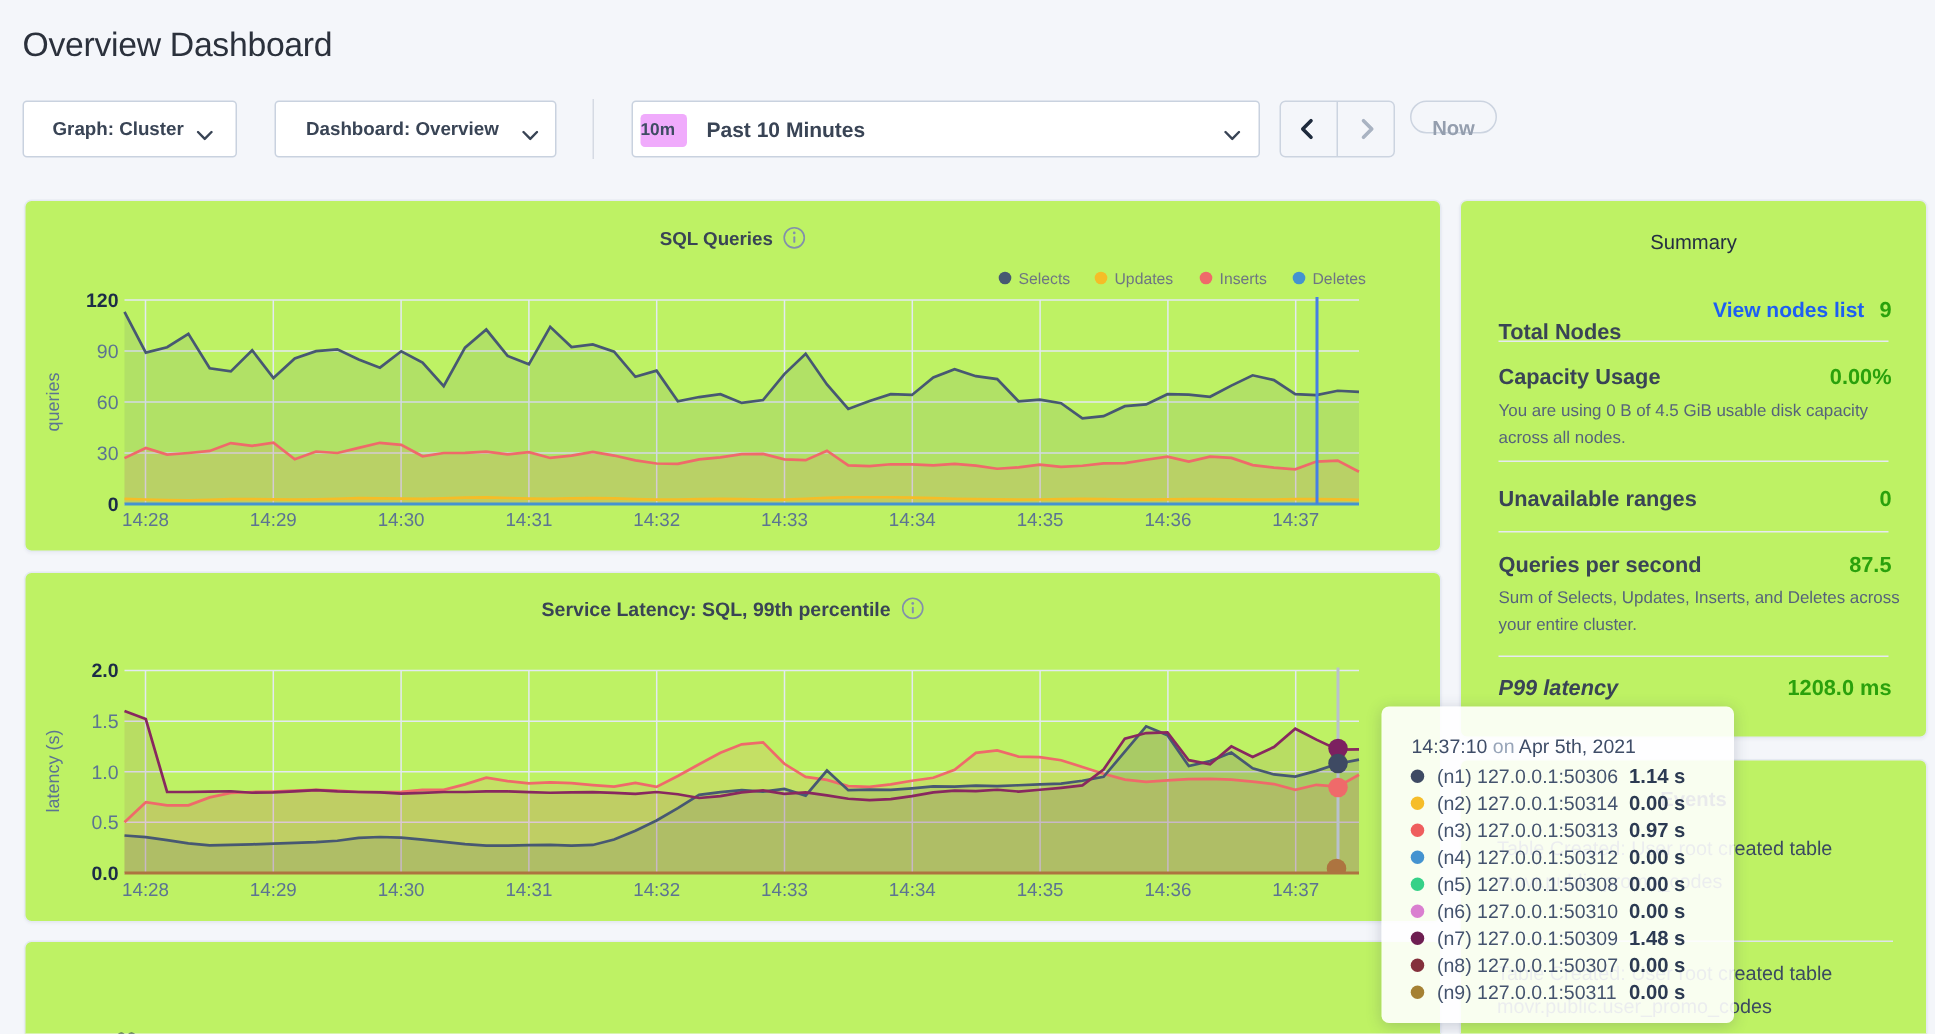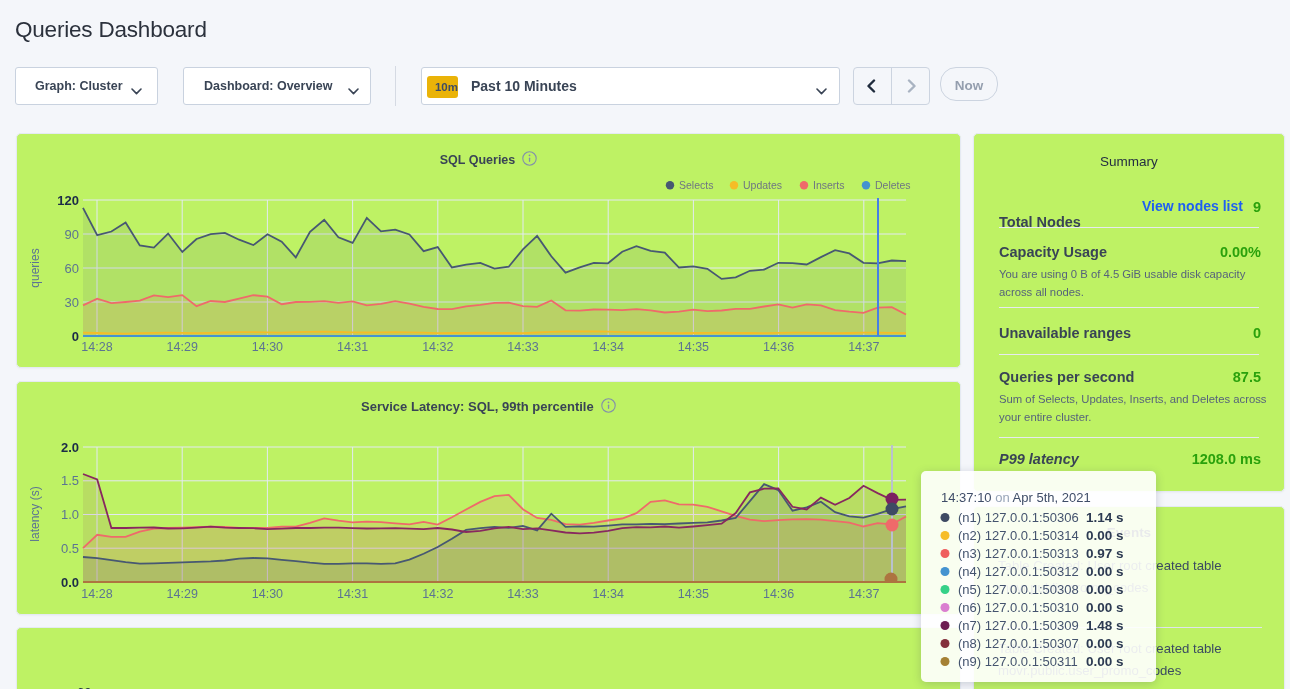--- a/index.html
+++ b/index.html
@@ -5,52 +5,52 @@
 .panel { position:absolute; background:#bef264; border:1px solid #e5eaf2; border-radius:5px; box-shadow:0 1px 2px rgba(50,60,90,0.04); }
 .ctitle { position:absolute; left:0; width:100%; text-align:center; font-size:12.5px; font-weight:bold; color:#394455; }
 .btn { position:absolute; background:#fff; border:1px solid #c9d2df; border-radius:3px; top:67px; height:38px; }
 .hr { position:absolute; left:999px; width:260px; height:1px; background:#e6eaf0; }
 .slab { position:absolute; left:999px; font-size:14.5px; font-weight:bold; color:#394455; }
 .sval { position:absolute; right:29px; font-size:14.5px; font-weight:bold; color:#2aa10c; text-align:right; }
 .sdesc { position:absolute; left:999px; width:268px; font-size:11.3px; color:#56637b; line-height:17.5px; }
 </style></head>
 <body>
 
-<div style="position:absolute;left:15px;top:17px;font-size:22.5px;color:#2b313c;letter-spacing:-0.2px;">Queries Dashboard</div>
+<div style="position:absolute;left:15px;top:17px;font-size:22.5px;color:#2b313c;letter-spacing:-0.2px;">Overview Dashboard</div>
 
 <div class="btn" style="left:15px;width:143px;"></div>
 <div style="position:absolute;left:35px;top:79px;font-size:12.5px;font-weight:bold;color:#394455;">Graph: Cluster</div>
 <div style="position:absolute;left:131px;top:82px;"><svg width="11" height="7" viewBox="0 0 11 7" style="vertical-align:1px">
       <polyline points="1,1 5.5,5.6 10,1" fill="none" stroke="#394455" stroke-width="1.6" stroke-linecap="round" stroke-linejoin="round"></polyline>
     </svg></div>
 
 <div class="btn" style="left:183px;width:188px;"></div>
 <div style="position:absolute;left:204px;top:79px;font-size:12.5px;font-weight:bold;color:#394455;">Dashboard: Overview</div>
 <div style="position:absolute;left:348px;top:82px;"><svg width="11" height="7" viewBox="0 0 11 7" style="vertical-align:1px">
       <polyline points="1,1 5.5,5.6 10,1" fill="none" stroke="#394455" stroke-width="1.6" stroke-linecap="round" stroke-linejoin="round"></polyline>
     </svg></div>
 
 <div style="position:absolute;left:395px;top:66px;width:1px;height:40px;background:#d5dae3;"></div>
 
 <div class="btn" style="left:421px;width:419px;"></div>
-<div style="position:absolute;left:427px;top:76px;width:31px;height:22px;background:#eab308;border-radius:3px;text-align:right;font-size:11.5px;font-weight:bold;color:#3f4c63;line-height:22px;">10m</div>
+<div style="position:absolute;left:427px;top:76px;width:31px;height:22px;background:#f0abfc;border-radius:3px;text-align:left;font-size:11.5px;font-weight:bold;color:#3f4c63;line-height:22px;">10m</div>
 <div style="position:absolute;left:471px;top:78px;font-size:14px;font-weight:bold;color:#394455;">Past 10 Minutes</div>
 <div style="position:absolute;left:816px;top:82px;"><svg width="11" height="7" viewBox="0 0 11 7" style="vertical-align:1px">
       <polyline points="1,1 5.5,5.6 10,1" fill="none" stroke="#394455" stroke-width="1.6" stroke-linecap="round" stroke-linejoin="round"></polyline>
     </svg></div>
 
 <div style="position:absolute;left:853px;top:67px;width:77px;height:38px;border:1px solid #ccd4e0;border-radius:4px;"></div>
 <div style="position:absolute;left:891px;top:68px;width:1px;height:36px;background:#ccd4e0;"></div>
 <svg style="position:absolute;left:866px;top:79px;" width="10" height="14" viewBox="0 0 10 14">
     <polyline points="8,1.5 2.5,7 8,12.5" fill="none" stroke="#1f2b3d" stroke-width="2.4" stroke-linecap="round" stroke-linejoin="round"></polyline>
   </svg>
 <svg style="position:absolute;left:907px;top:79px;" width="10" height="14" viewBox="0 0 10 14">
     <polyline points="2,1.5 7.5,7 2,12.5" fill="none" stroke="#a9b3c2" stroke-width="2.4" stroke-linecap="round" stroke-linejoin="round"></polyline>
   </svg>
-<div style="position:absolute;left:940px;top:67px;width:58px;height:34px;border:1px solid #ccd4e0;border-radius:16px;text-align:center;line-height:36px;font-size:13.5px;font-weight:bold;color:#949eae;">Now</div>
+<div style="position:absolute;left:940px;top:67px;width:58px;height:22px;border:1px solid #ccd4e0;border-radius:16px;text-align:center;line-height:36px;font-size:13.5px;font-weight:bold;color:#949eae;">Now</div>
 
 <div class="panel" style="left:16px;top:133px;width:945px;height:235px;">
 <div class="ctitle" style="top:17px;">SQL Queries&nbsp;&nbsp;<svg width="15" height="15" viewBox="0 0 15 15" style="vertical-align:-2.5px">
         <circle cx="7.5" cy="7.5" r="6.7" fill="none" stroke="#8290ab" stroke-width="1.1"></circle>
         <rect x="6.9" y="6.5" width="1.3" height="4.4" rx="0.65" fill="#8290ab"></rect>
         <circle cx="7.5" cy="4.3" r="0.9" fill="#8290ab"></circle>
       </svg></div>
 <svg width="945" height="235" style="position:absolute;left:0;top:0">
 <line x1="66" y1="66.0" x2="889" y2="66.0" stroke="#e3e9f2" stroke-width="1"></line>
 <line x1="66" y1="100.0" x2="889" y2="100.0" stroke="#e3e9f2" stroke-width="1"></line>

